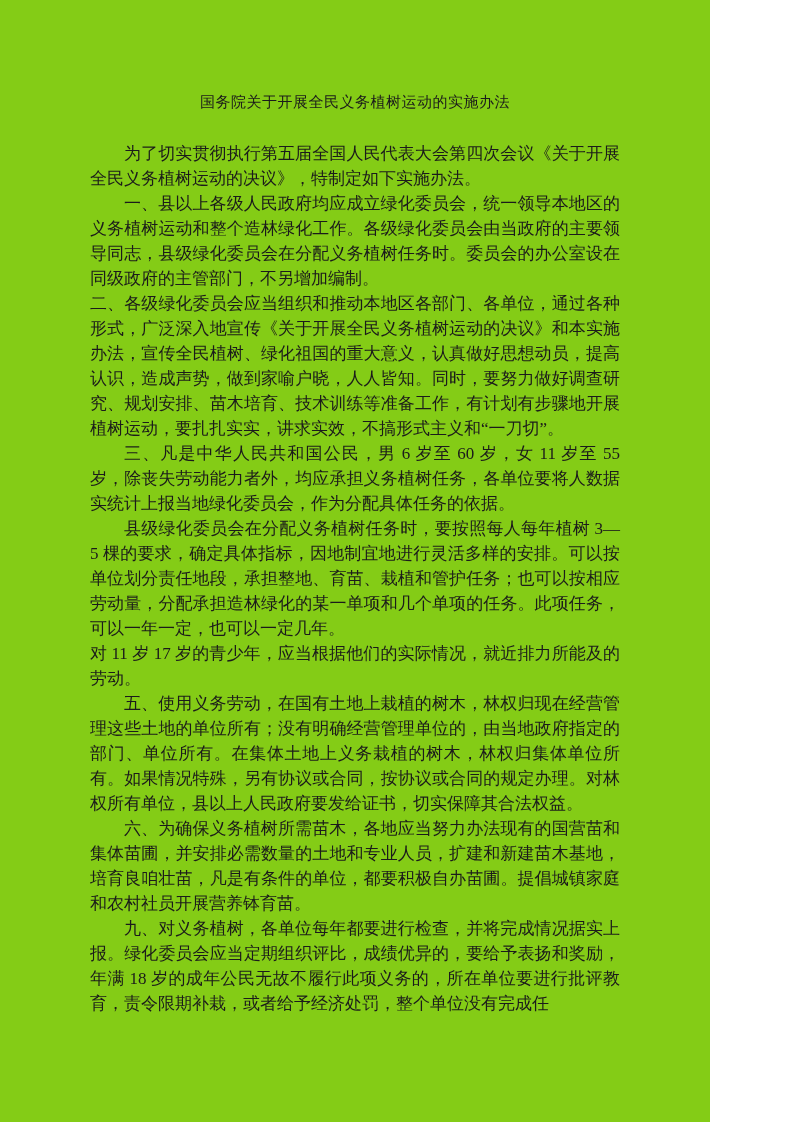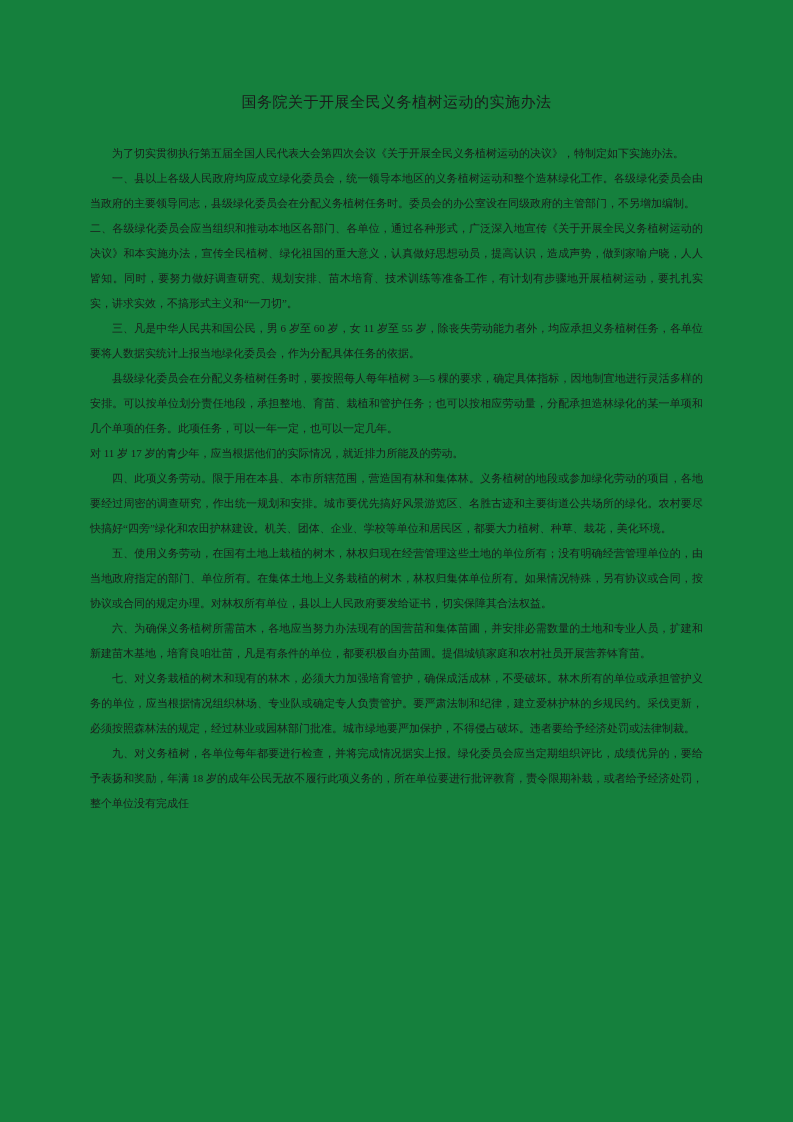--- a/index.html
+++ b/index.html
@@ -2,39 +2,39 @@
 <html><head>
 <meta charset="utf-8">
 <style>
   html, body {
     margin: 0;
     padding: 0;
     background: #ffffff;
   }
   .page {
     position: relative;
-    width: 793px;
+    width: 710px;
     height: 1122px;
     box-sizing: border-box;
-    background: #15803d;
+    background: #84cc16;
     padding: 90px 90px 0 90px;
     font-family: "Liberation Serif", "DejaVu Serif", serif;
     color: #1b1b1b;
     overflow: hidden;
   }
   .doc-title {
     font-size: 15px;
     font-weight: normal;
     line-height: 25px;
     text-align: center;
     margin: 0 0 26px 0;
     letter-spacing: 0.5px;
   }
   .para {
-    font-size: 11px;
+    font-size: 17px;
     line-height: 25px;
     margin: 0;
     text-align: justify;
     text-justify: inter-ideograph;
     word-break: break-all;
   }
   .para.indent {
     text-indent: 2em;
   }
 </style>
@@ -43,18 +43,16 @@
 
 <div class="page">
   <h1 class="doc-title">国务院关于开展全民义务植树运动的实施办法</h1>
 
   <p class="para indent">为了切实贯彻执行第五届全国人民代表大会第四次会议《关于开展全民义务植树运动的决议》，特制定如下实施办法。</p>
   <p class="para indent">一、县以上各级人民政府均应成立绿化委员会，统一领导本地区的义务植树运动和整个造林绿化工作。各级绿化委员会由当政府的主要领导同志，县级绿化委员会在分配义务植树任务时。委员会的办公室设在同级政府的主管部门，不另增加编制。</p>
   <p class="para">二、各级绿化委员会应当组织和推动本地区各部门、各单位，通过各种形式，广泛深入地宣传《关于开展全民义务植树运动的决议》和本实施办法，宣传全民植树、绿化祖国的重大意义，认真做好思想动员，提高认识，造成声势，做到家喻户晓，人人皆知。同时，要努力做好调查研究、规划安排、苗木培育、技术训练等准备工作，有计划有步骤地开展植树运动，要扎扎实实，讲求实效，不搞形式主义和“一刀切”。</p>
   <p class="para indent">三、凡是中华人民共和国公民，男 6 岁至 60 岁，女 11 岁至 55 岁，除丧失劳动能力者外，均应承担义务植树任务，各单位要将人数据实统计上报当地绿化委员会，作为分配具体任务的依据。</p>
   <p class="para indent">县级绿化委员会在分配义务植树任务时，要按照每人每年植树 3—5 棵的要求，确定具体指标，因地制宜地进行灵活多样的安排。可以按单位划分责任地段，承担整地、育苗、栽植和管护任务；也可以按相应劳动量，分配承担造林绿化的某一单项和几个单项的任务。此项任务，可以一年一定，也可以一定几年。</p>
   <p class="para">对 11 岁 17 岁的青少年，应当根据他们的实际情况，就近排力所能及的劳动。</p>
-  <p class="para indent">四、此项义务劳动。限于用在本县、本市所辖范围，营造国有林和集体林。义务植树的地段或参加绿化劳动的项目，各地要经过周密的调查研究，作出统一规划和安排。城市要优先搞好风景游览区、名胜古迹和主要街道公共场所的绿化。农村要尽快搞好“四旁”绿化和农田护林建设。机关、团体、企业、学校等单位和居民区，都要大力植树、种草、栽花，美化环境。</p>
   <p class="para indent">五、使用义务劳动，在国有土地上栽植的树木，林权归现在经营管理这些土地的单位所有；没有明确经营管理单位的，由当地政府指定的部门、单位所有。在集体土地上义务栽植的树木，林权归集体单位所有。如果情况特殊，另有协议或合同，按协议或合同的规定办理。对林权所有单位，县以上人民政府要发给证书，切实保障其合法权益。</p>
   <p class="para indent">六、为确保义务植树所需苗木，各地应当努力办法现有的国营苗和集体苗圃，并安排必需数量的土地和专业人员，扩建和新建苗木基地，培育良咱壮苗，凡是有条件的单位，都要积极自办苗圃。提倡城镇家庭和农村社员开展营养钵育苗。</p>
-  <p class="para indent">七、对义务栽植的树木和现有的林木，必须大力加强培育管护，确保成活成林，不受破坏。林木所有的单位或承担管护义务的单位，应当根据情况组织林场、专业队或确定专人负责管护。要严肃法制和纪律，建立爱林护林的乡规民约。采伐更新，必须按照森林法的规定，经过林业或园林部门批准。城市绿地要严加保护，不得侵占破坏。违者要给予经济处罚或法律制裁。</p>
   <p class="para indent">九、对义务植树，各单位每年都要进行检查，并将完成情况据实上报。绿化委员会应当定期组织评比，成绩优异的，要给予表扬和奖励，年满 18 岁的成年公民无故不履行此项义务的，所在单位要进行批评教育，责令限期补栽，或者给予经济处罚，整个单位没有完成任</p>
 </div>
 
 </body></html>

